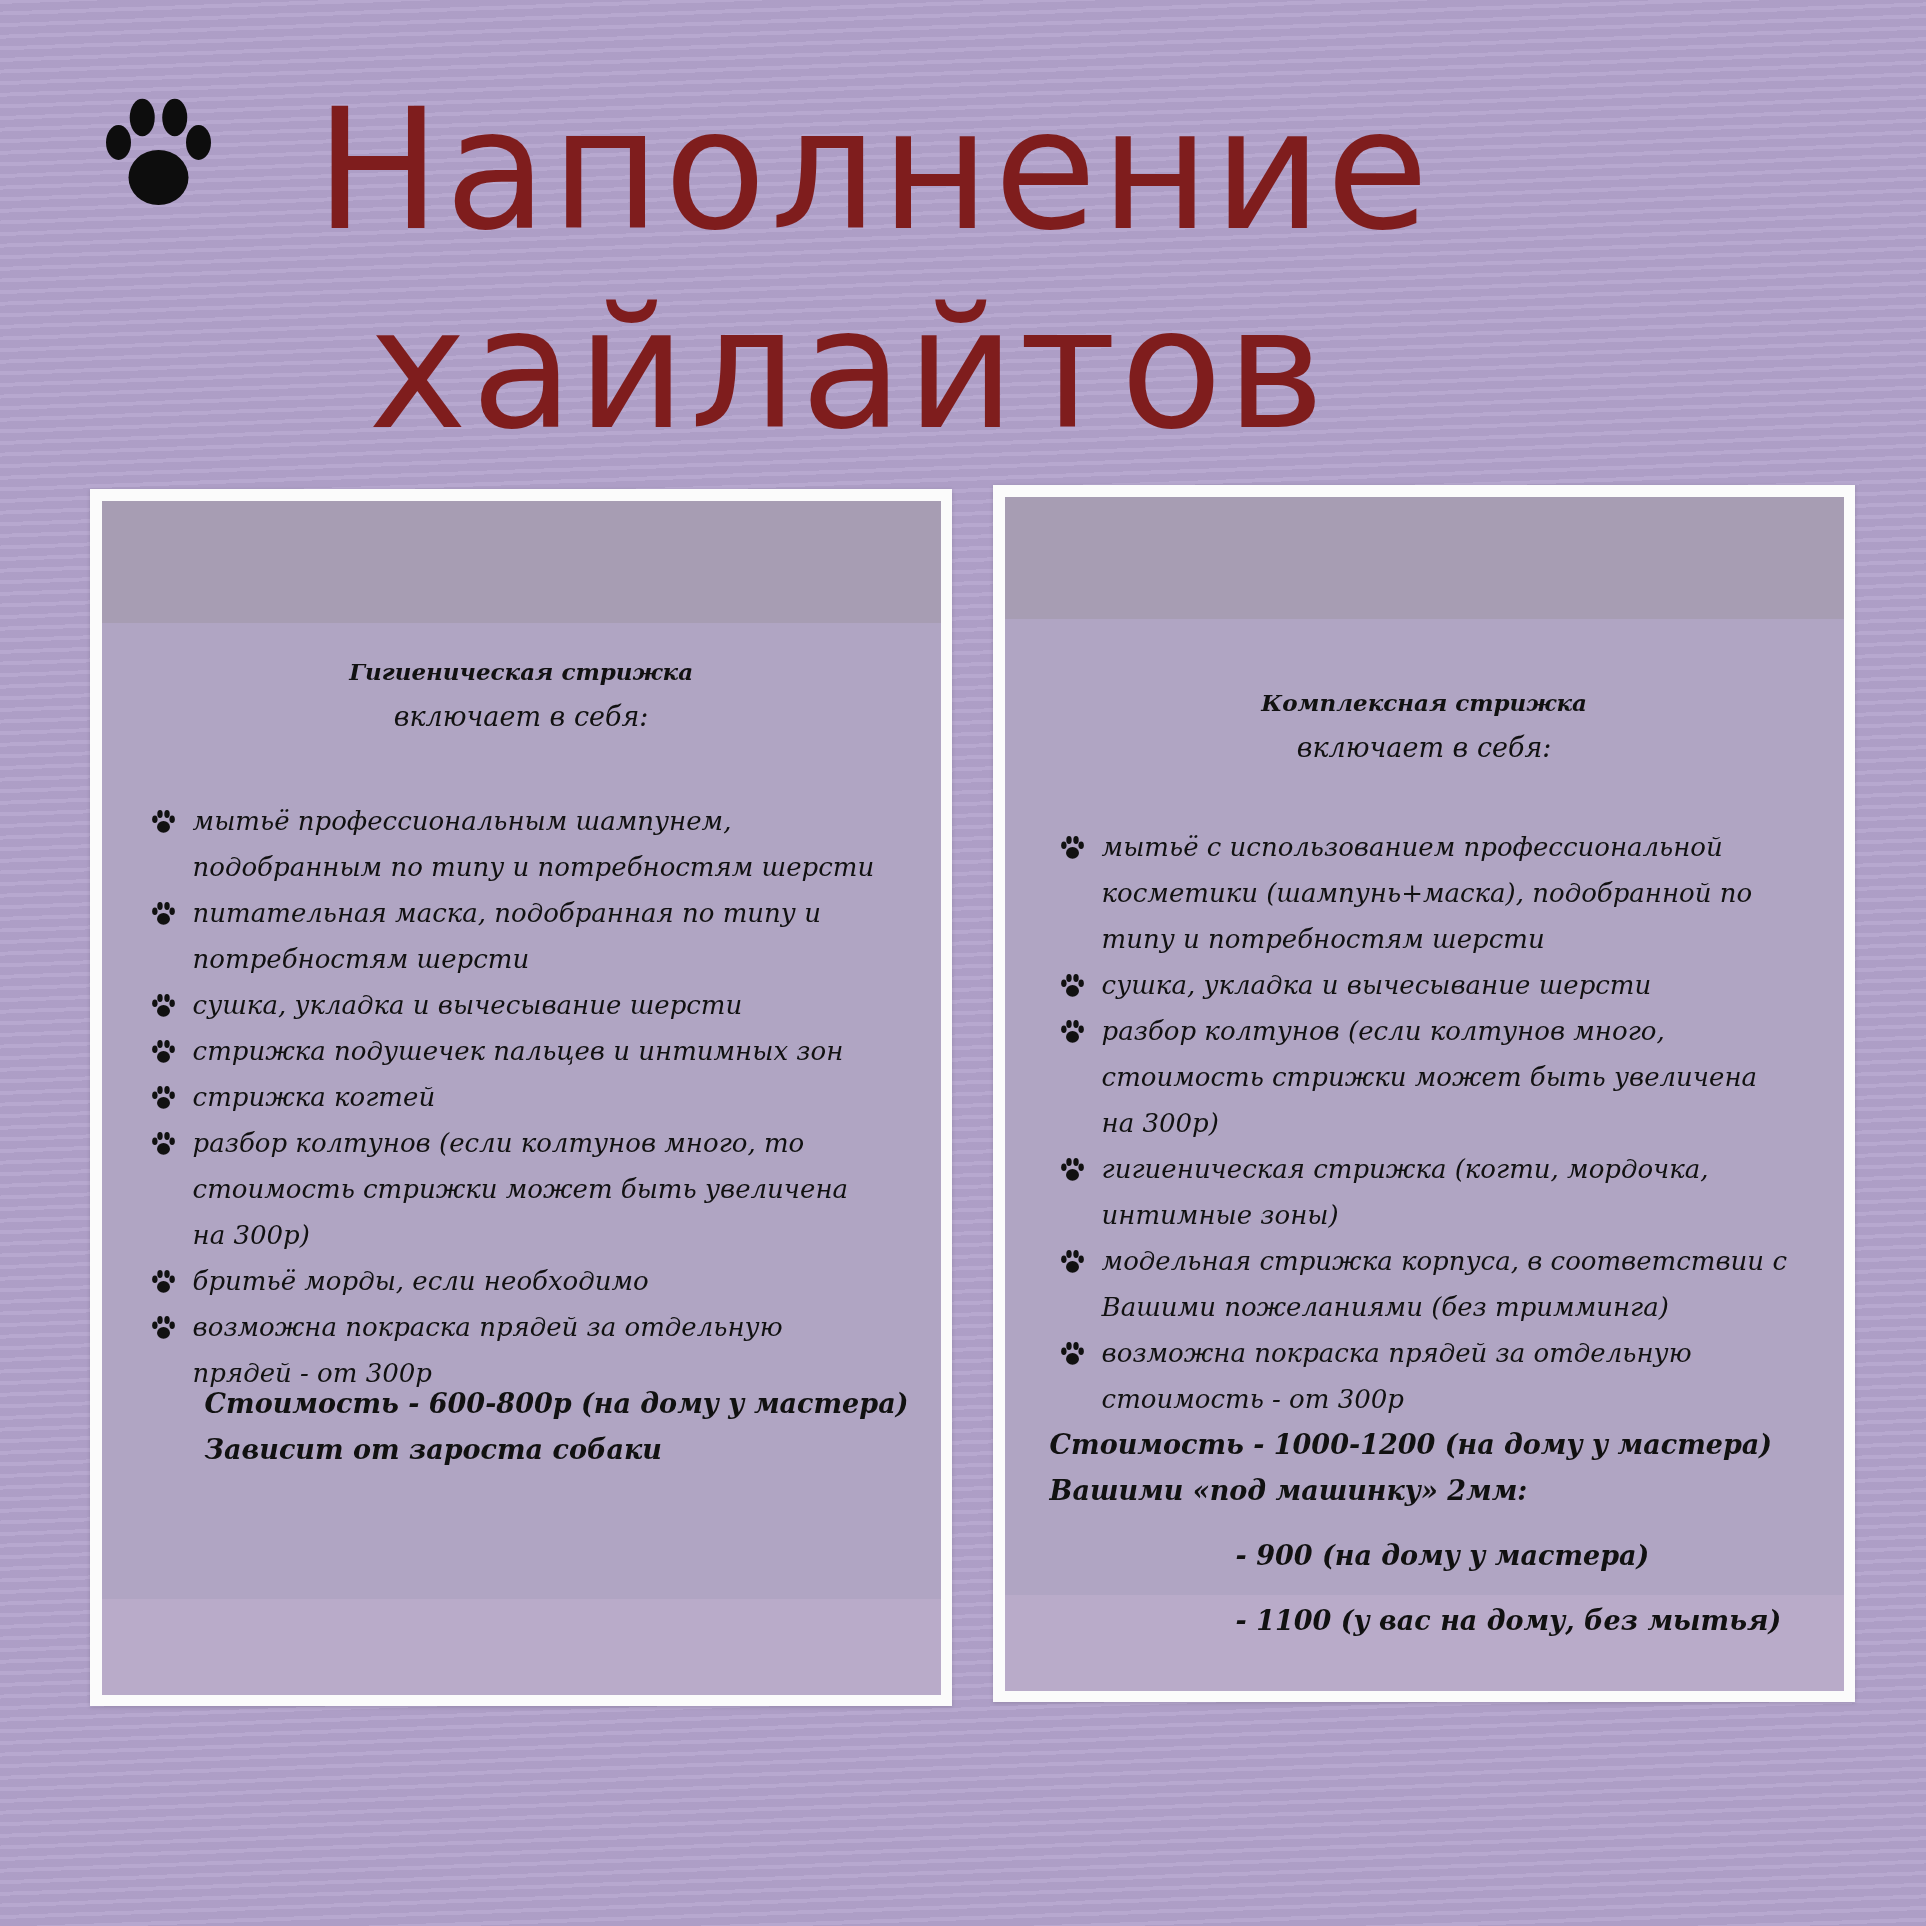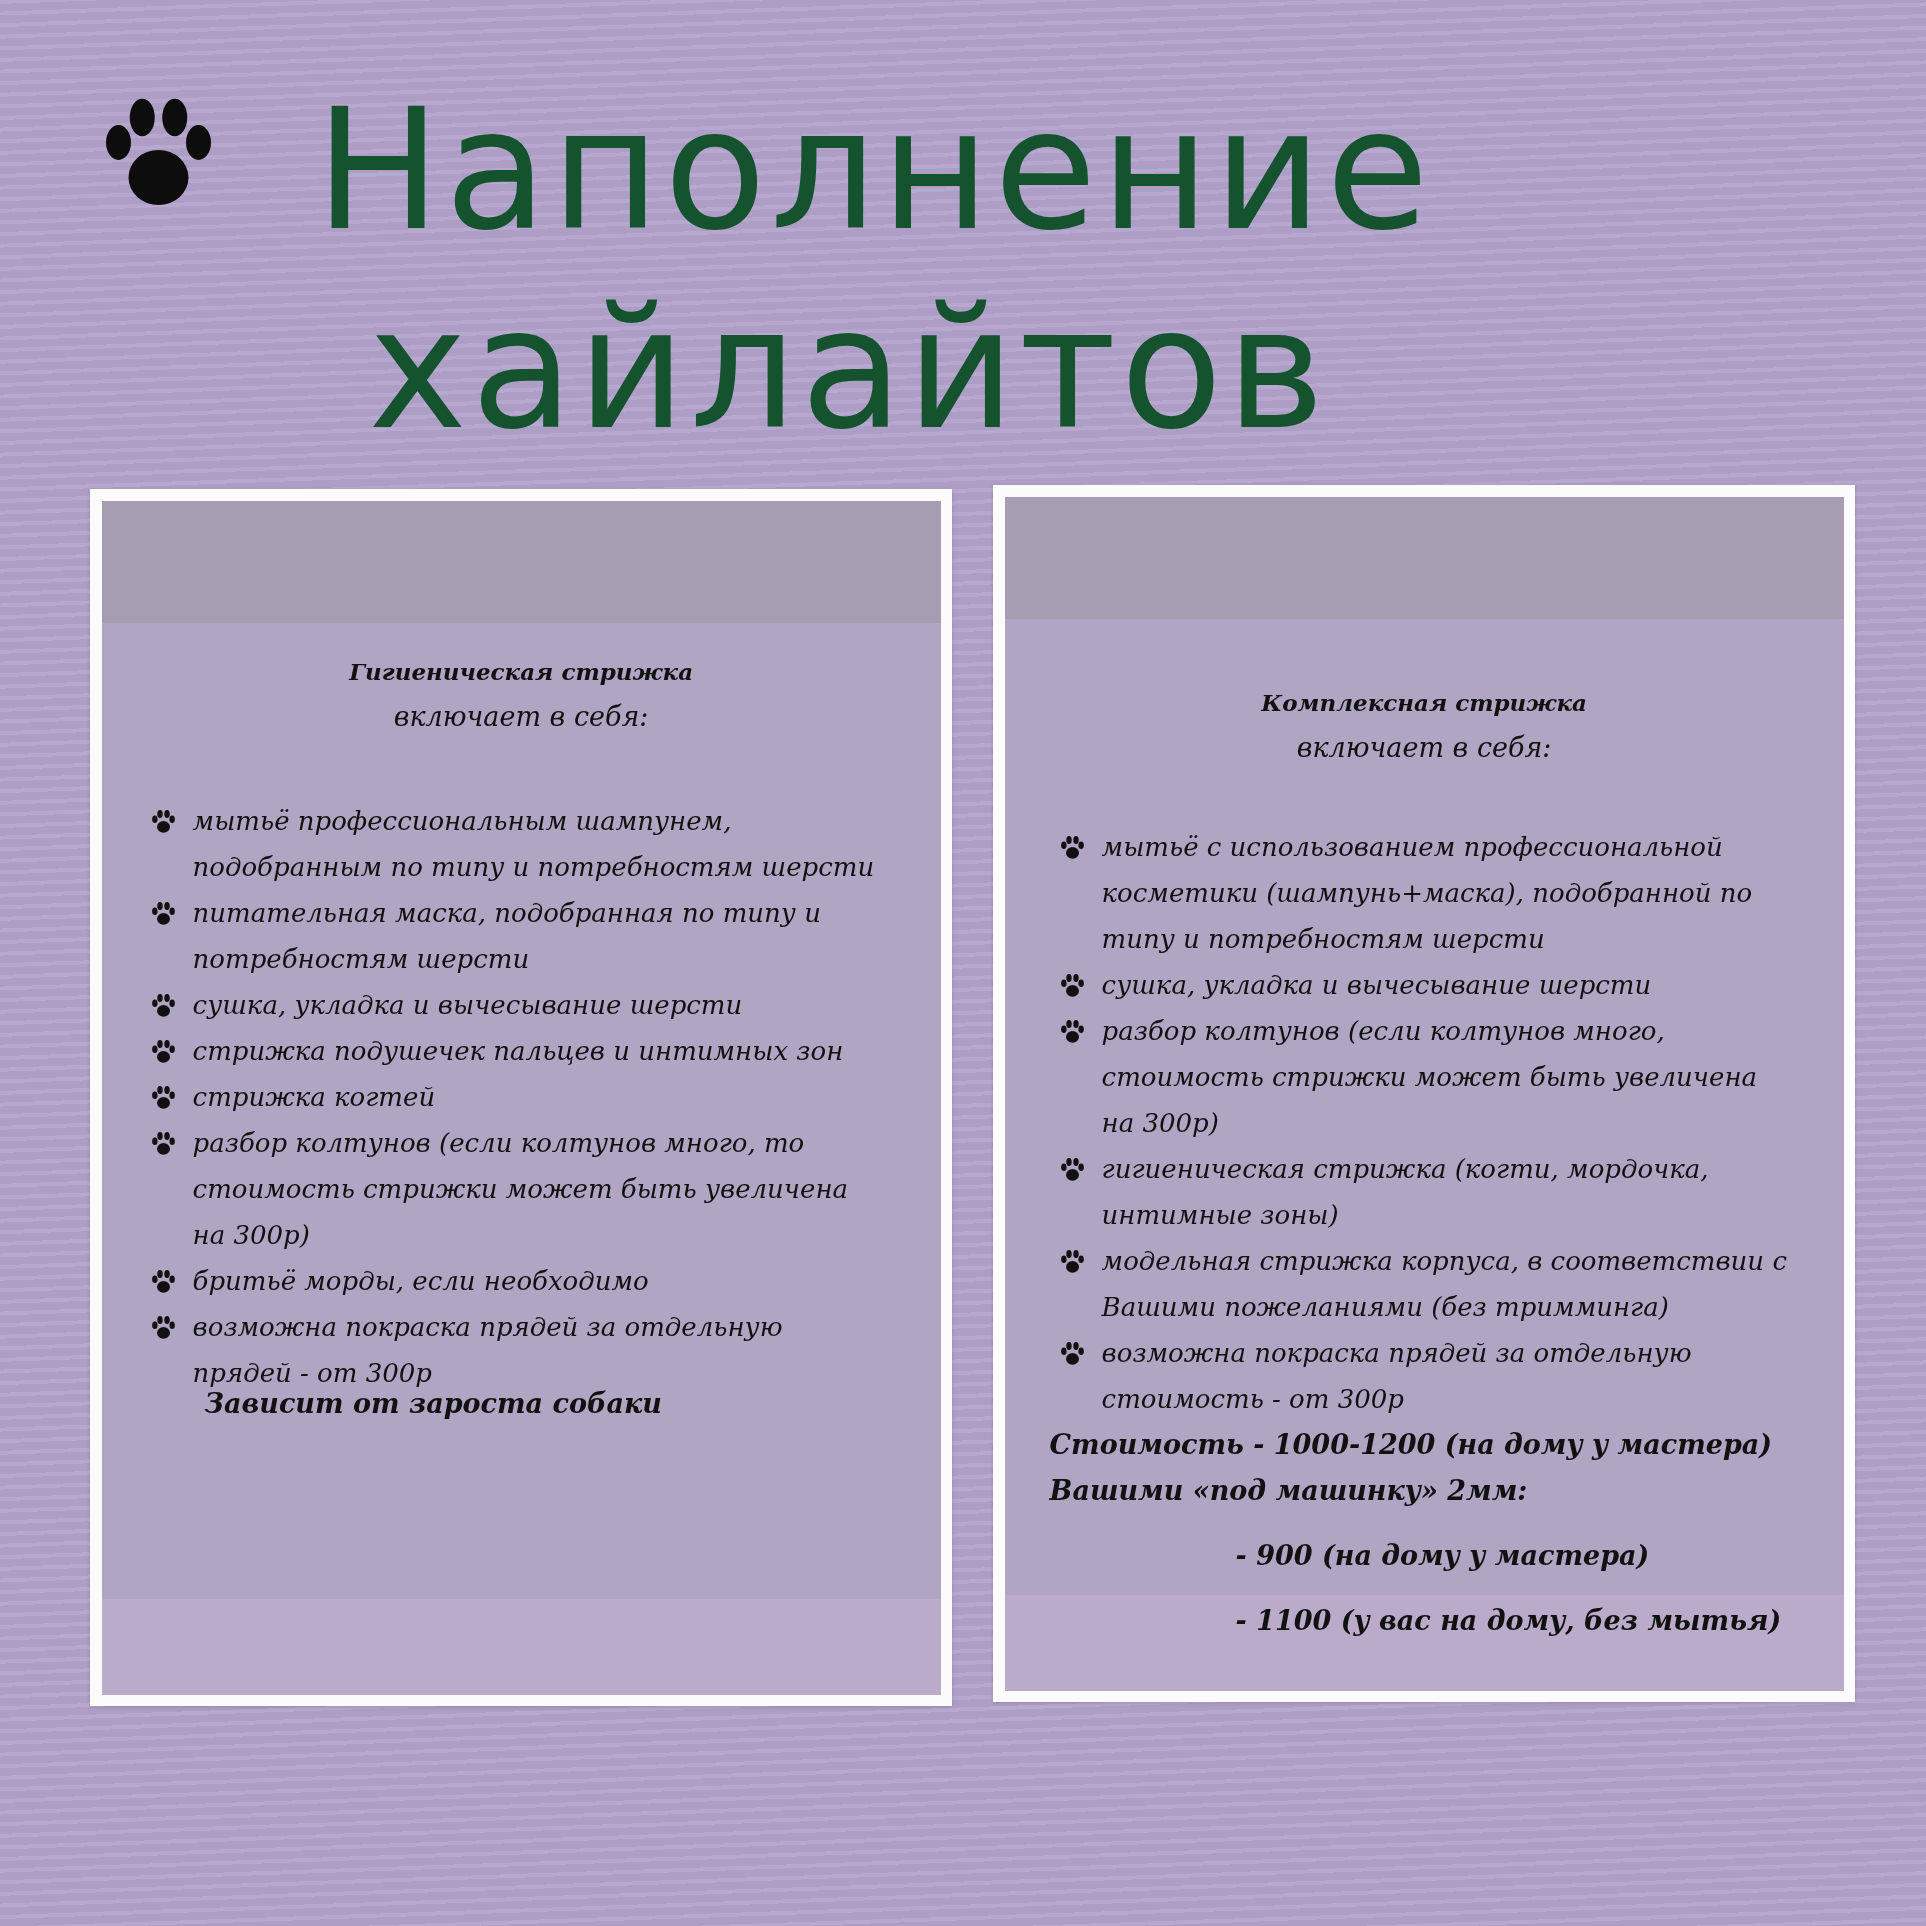--- a/index.html
+++ b/index.html
@@ -8,21 +8,21 @@
     background: #b3a3cc;
     background-image:
       repeating-linear-gradient(178deg, rgba(255,255,255,0.06) 0px, rgba(255,255,255,0.06) 3.9px, rgba(0,0,0,0.03) 3.9px, rgba(0,0,0,0.03) 11.6px);
     font-family: "DejaVu Sans", sans-serif;
     color: #111;
   }
   .paw-logo { position: absolute; left: 96px; top: 90px; width: 125px; height: 125px; }
   .title {
     position: absolute; left: 0; top: 71px; width: 1684px; text-align: center;
     font-family: "DejaVu Sans", sans-serif; font-size: 167px; line-height: 199px;
-    color: #14532d; letter-spacing: 3.9px;
+    color: #7f1d1d; letter-spacing: 3.9px;
   }
   .title .l1 { display: block; padding-left: 64px; }
   .title .l2 { display: block; padding-left: 13px; }
   .card {
     position: absolute; background: #fbfbfb; padding: 11.6px;
     box-shadow: 0 1.3px 3.9px rgba(0,0,0,0.15);
   }
   .card-inner {
     width: 100%; height: 100%; position: relative;
     background: linear-gradient(180deg, #a79db3 0px, #a79db3 122px, #b0a5c3 122px, #b0a5c3 calc(100% - 96px), #b9abc9 calc(100% - 96px));
@@ -88,20 +88,21 @@
             <use href="#paw" fill="#111"></use>
           </svg><span>разбор колтунов (если колтунов много, то стоимость стрижки может быть увеличена на 300р)</span></li>
       <li class="item"><svg class="bullet" viewBox="0 0 100 100">
             <use href="#paw" fill="#111"></use>
           </svg><span>бритьё морды, если необходимо</span></li>
       <li class="item"><svg class="bullet" viewBox="0 0 100 100">
             <use href="#paw" fill="#111"></use>
           </svg><span>возможна покраска прядей за отдельную прядей - от 300р</span></li>
     </ul>
     <div style="position:absolute; top:880px; left:103px; width:706px;">
+      <div class="price">Стоимость - 600-800р (на дому у мастера)</div>
       <div class="price">Зависит от зароста собаки</div>
     </div>
   </div>
 </div>
 
 <div class="card card-right">
   <div class="card-inner">
     <div style="position:absolute; top:183px; left:0; right:0;">
       <div class="card-heading">Комплексная стрижка</div>
       <div class="card-sub">включает  в себя:</div>

